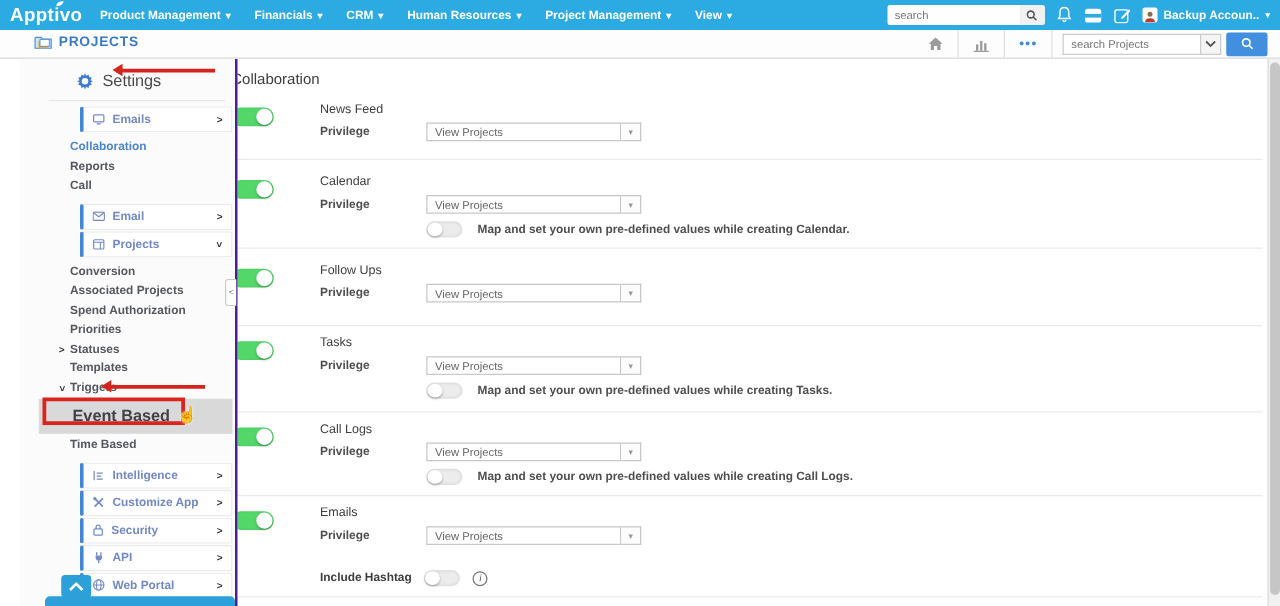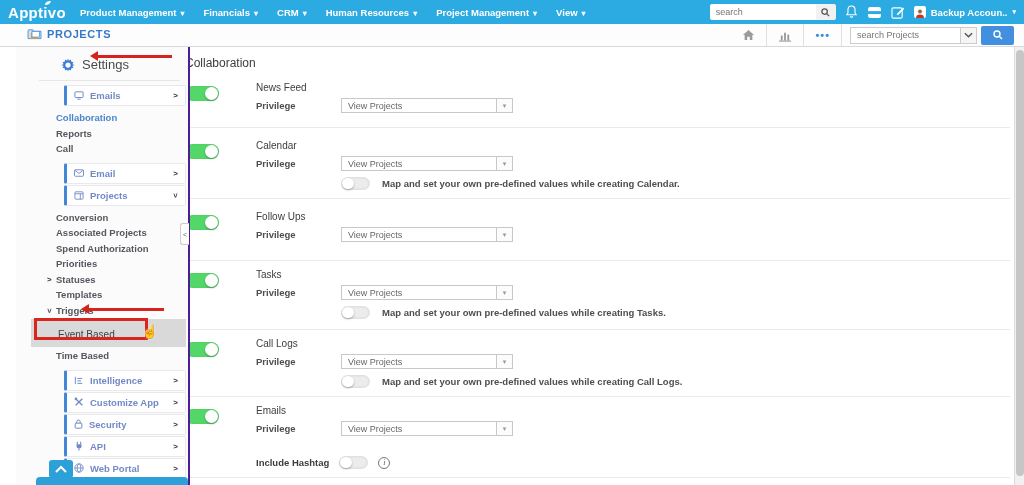--- a/index.html
+++ b/index.html
@@ -257,21 +257,21 @@
       <span class="pre">&gt;</span>
       <span>Statuses</span>
     </div>
     <div class="subitem">Templates</div>
     <div class="subitem">
       <span class="pre down">&gt;</span>
       <span>Triggers</span>
       <span class="red-arrow" style="left:53px; top:5px; width:80px;"></span>
     </div>
     <div class="event-based">
-      <span style="font-size:10px; font-weight:normal; color:#3f4246;">Event Based</span>
+      <span style="font-size:13px; font-weight:bold; color:#3f4246;">Event Based</span>
       <span class="red-rect"></span>
       <span class="hand-cursor">☝</span>
     </div>
     <div class="subitem">Time Based</div>
   </div>
 
   <div class="card">
     <span>
         <svg width="10" height="9" viewBox="0 0 12 11">
           <line x1="1.5" y1="1" x2="1.5" y2="10" stroke="#7289c6" stroke-width="1.2"></line>

